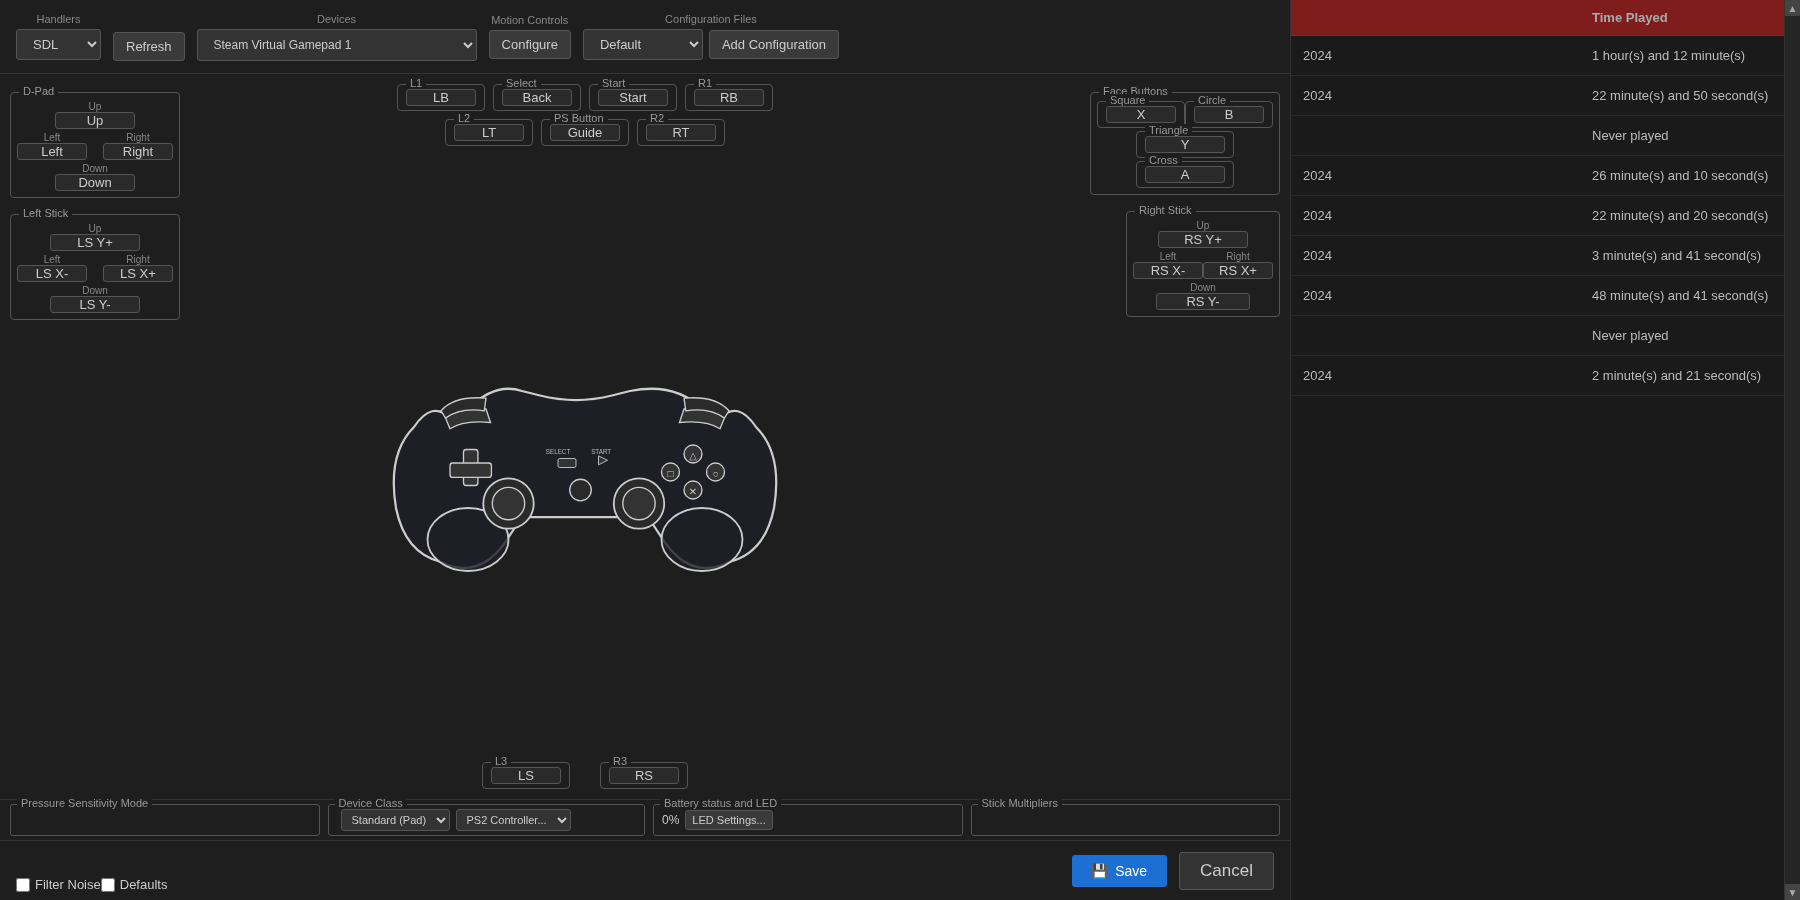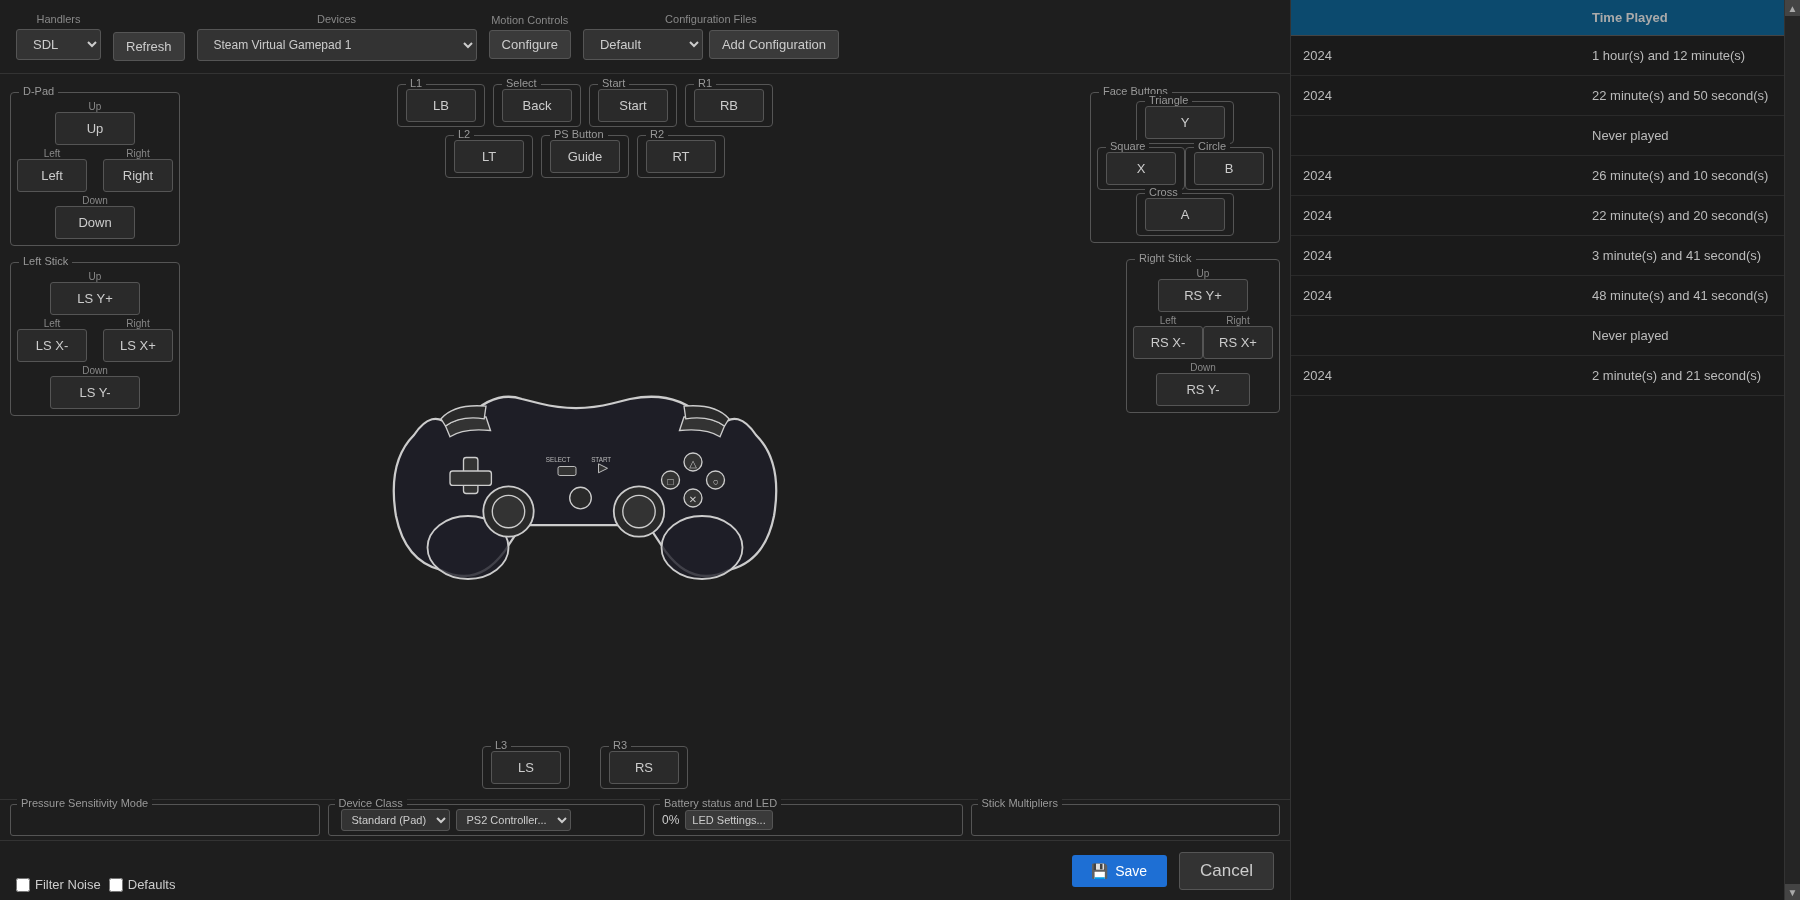--- a/index.html
+++ b/index.html
@@ -127,21 +127,21 @@
       width: 290px;
       align-items: flex-end;
     }
 
     
     .map-btn {
       background: #2a2a2a;
       border: 1px solid #555;
       border-radius: 3px;
       color: #ccc;
-      padding: 8px 14px;
+      padding: 0 14px;
       cursor: pointer;
       font-size: 13px;
       text-align: center;
       min-width: 70px;
     }
 
     
     .controller-area {
       flex: 1;
       display: flex;
@@ -209,21 +209,21 @@
       flex: 1;
       background: #1a1a1a;
       display: flex;
       flex-direction: column;
       border-left: 1px solid #333;
       position: relative;
     }
 
     .right-panel-header {
       display: flex;
-      background: #0c4a6e;
+      background: #7f1d1d;
       border-bottom: 1px solid #444;
       padding: 6px 0;
       gap: 20px;
     }
 
     .col-header {
       color: #aaa;
       font-size: 13px;
       padding: 4px 12px;
       font-weight: bold;
@@ -526,35 +526,35 @@
         </div>
       </div>
 
     </div>
 
     <div class="right-col">
 
       <div class="bordered-section">
         <span class="bordered-section-title">Face Buttons</span>
 
+        <div style="display:flex; justify-content:space-between; margin-bottom:3px;">
+          <div class="bordered-section" style="margin-top:0; padding:4px 8px;">
+            <span class="bordered-section-title">Square</span>
+            <button class="map-btn">X</button>
+          </div>
+          <div class="bordered-section" style="margin-top:0; padding:4px 8px;">
+            <span class="bordered-section-title">Circle</span>
+            <button class="map-btn">B</button>
+          </div>
+        </div>
+
         <div style="text-align:center; margin-bottom:3px;">
           <div class="bordered-section" style="margin-top:0; display:inline-block; padding:4px 8px;">
             <span class="bordered-section-title">Triangle</span>
             <button class="map-btn" style="width:80px;">Y</button>
-          </div>
-        </div>
-
-        <div style="display:flex; justify-content:space-between; margin-bottom:3px;">
-          <div class="bordered-section" style="margin-top:0; padding:4px 8px;">
-            <span class="bordered-section-title">Square</span>
-            <button class="map-btn">X</button>
-          </div>
-          <div class="bordered-section" style="margin-top:0; padding:4px 8px;">
-            <span class="bordered-section-title">Circle</span>
-            <button class="map-btn">B</button>
           </div>
         </div>
 
         <div style="text-align:center;">
           <div class="bordered-section" style="margin-top:0; display:inline-block; padding:4px 8px;">
             <span class="bordered-section-title">Cross</span>
             <button class="map-btn" style="width:80px;">A</button>
           </div>
         </div>
       </div>
@@ -603,21 +603,21 @@
       <span style="font-size:12px;">0%</span>
       <button class="action-btn" style="font-size:11px; padding:3px 6px;">LED Settings...</button>
     </div>
     <div class="bottom-section-item" style="flex:1; border: 1px solid #555; border-radius:3px; padding:4px 8px; position:relative;">
       <span class="bordered-section-title">Stick Multipliers</span>
     </div>
   </div>
 
   <div class="bottom-row">
 
-    <div style="display:flex; align-items:flex-start; gap:8px;margin-top:28px;">
+    <div style="display:flex; align-items:flex-start; gap:0;margin-top:28px;">
       <label class="checkbox-label">
         <input type="checkbox" style="">
         <span>Filter Noise</span>
       </label>
       <label class="checkbox-label">
         <input type="checkbox" style="">
         <span>Defaults</span>
       </label>
     </div>
     <div class="spacer"></div>

